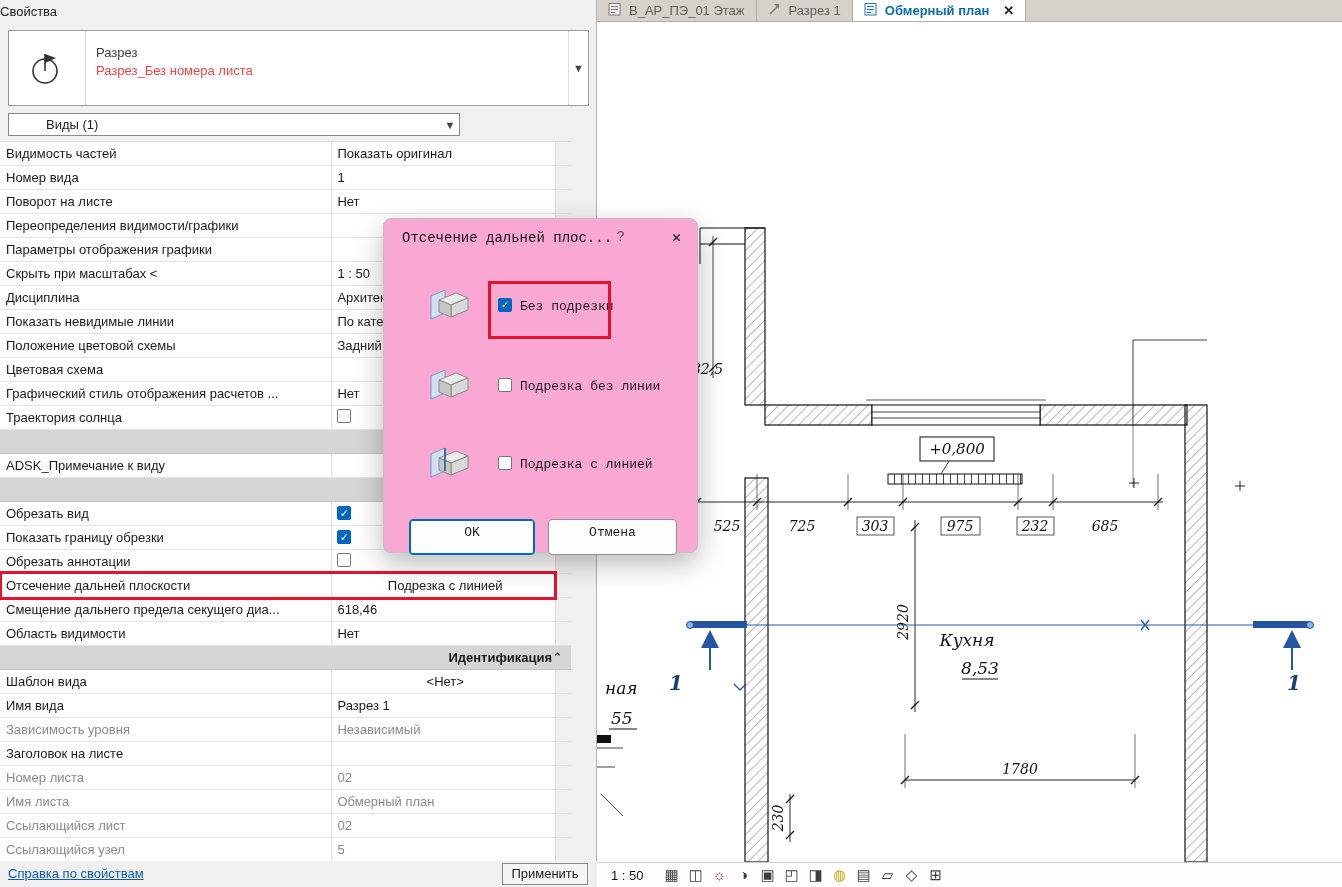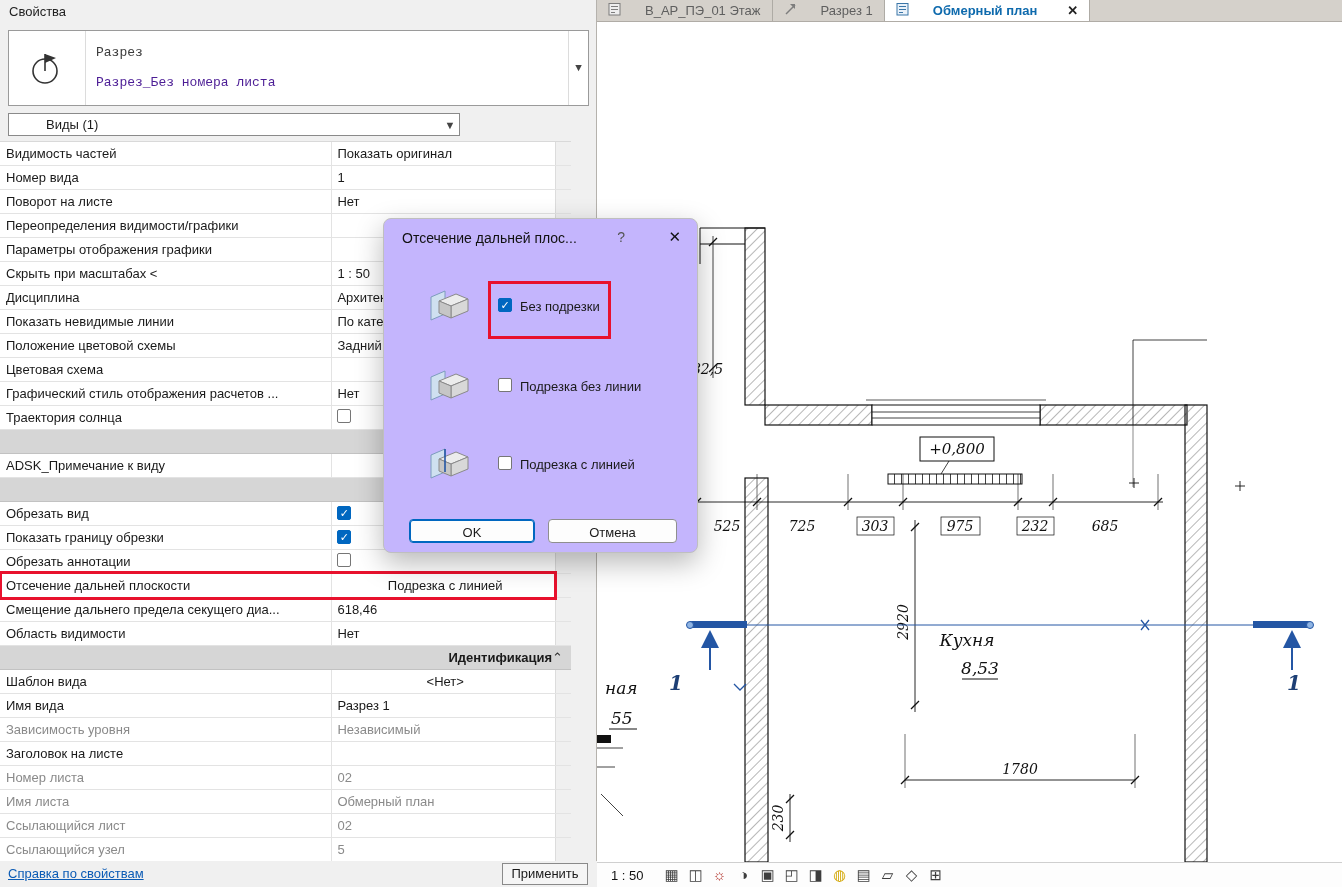--- a/index.html
+++ b/index.html
@@ -2,26 +2,26 @@
 <html><head>
 <meta charset="utf-8">
 <style>
   html,body{margin:0;padding:0;}
   body{
     width:1342px;height:887px;position:relative;overflow:hidden;
     font-family:"Liberation Sans", sans-serif;font-size:13px;color:#1a1a1a;background:#fff;
   }
   
   .props-panel{position:absolute;left:0;top:0;width:597px;height:887px;background:#f0f0f0;border-right:1px solid #b5b2ad;box-sizing:border-box;}
-  .panel-title{height:24px;line-height:24px;padding-left:9px;color:#222;}
-  .type-selector{position:absolute;left:8px;top:30px;width:581px;height:76px;background:#fff;border:1px solid #9a9a9a;box-sizing:border-box;display:flex;font-family:Liberation Mono, monospace;}
+  .panel-title{height:24px;line-height:24px;padding-left:0;color:#222;}
+  .type-selector{position:absolute;left:8px;top:30px;width:581px;height:76px;background:#fff;border:1px solid #9a9a9a;box-sizing:border-box;display:flex;}
   .ts-icon{width:76px;border-right:1px solid #dcdcdc;display:flex;align-items:center;justify-content:center;background:#fff;}
   .ts-text{flex:1;padding:13px 10px;line-height:18px;}
   .ts-family{color:#3c3c3c;}
-  .ts-type{color:#4c1d95;margin-top:12px;}
+  .ts-type{color:#ef4444;margin-top:0;}
   .ts-arrow{width:19px;border-left:1px solid #dcdcdc;display:flex;align-items:center;justify-content:center;color:#444;font-size:11px;}
   .views-combo{position:absolute;left:8px;top:113px;width:452px;height:23px;background:#fff;border:1px solid #8a8a8a;box-sizing:border-box;display:flex;align-items:center;padding-left:31px;}
   .views-combo .vc-label{flex:1;padding-left:6px;}
   .views-combo .vc-arrow{width:18px;text-align:center;color:#444;font-size:11px;}
   .edit-type{position:absolute;left:468px;top:113px;height:23px;display:flex;align-items:center;gap:5px;cursor:default;margin-top:30px;}
   
   .grid{position:absolute;left:0;top:141px;width:571px;background:#fff;border-top:1px solid #d9d9d9;}
   .row{display:flex;height:24px;box-sizing:border-box;border-bottom:1px solid #e3e3e3;background:#fff;position:relative;}
   .cl{width:333px;box-sizing:border-box;padding:4px 2px 0 6px;border-right:1px solid #e3e3e3;white-space:nowrap;overflow:hidden;}
   .cv{width:223px;box-sizing:border-box;padding:4px 2px 0 5px;white-space:nowrap;overflow:hidden;}
@@ -33,45 +33,45 @@
   .cb{width:14px;height:14px;box-sizing:border-box;border:1px solid #767676;background:#fff;border-radius:2px;position:relative;top:-1px;display:inline-block;}
   .cb.checked{background:#0067c0;border-color:#0067c0;color:#fff;text-align:center;line-height:13px;font-size:11px;}
   .cb.checked::after{content:"✓";}
   .red-frame{position:absolute;left:-1px;top:-3px;width:558px;height:29px;border:3px solid #e8112d;box-sizing:border-box;z-index:6;pointer-events:none;}
   .vthumb{position:absolute;left:558px;top:146px;width:11px;height:255px;background:#cdcdcd;border-radius:5px;z-index:3;}
   .panel-footer{position:absolute;left:0;bottom:0;width:597px;height:26px;background:#f0f0f0;}
   .help-link{position:absolute;left:8px;bottom:6px;color:#0b5bb5;text-decoration:underline;}
   .apply-btn{position:absolute;right:9px;bottom:2px;width:86px;height:22px;background:#f5f5f5;border:1px solid #8a8a8a;text-align:center;line-height:20px;box-sizing:border-box;}
   
   .tab-bar{position:absolute;left:597px;top:0;width:745px;height:22px;background:#d5d1cb;display:flex;border-bottom:1px solid #b0aca6;box-sizing:border-box;}
-  .tab{display:flex;align-items:center;gap:24px;padding:0 11px;border-right:1px solid #aeaba5;color:#5f5f5f;white-space:nowrap;}
+  .tab{display:flex;align-items:center;gap:8px;padding:0 11px;border-right:1px solid #aeaba5;color:#5f5f5f;white-space:nowrap;}
   .tab.active{background:#ffffff;color:#0e6aad;font-weight:bold;}
   .tab .close{color:#222;font-weight:bold;margin-left:6px;font-size:13px;}
   
   .canvas{position:absolute;left:597px;top:22px;width:745px;height:840px;background:#fff;overflow:hidden;}
   .dim{font:italic 14px "DejaVu Serif", serif;fill:#111;}
   .dim-s{font:italic 15px "DejaVu Serif", serif;fill:#111;}
   .room-t{font:italic 17px "DejaVu Serif", serif;fill:#111;}
   .secnum{font:italic bold 20px "DejaVu Serif", serif;fill:#1d3f75;}
   
   .view-bar{position:absolute;left:597px;top:862px;width:745px;height:25px;background:#fdfdfd;border-top:1px solid #cfcfcf;box-sizing:border-box;display:flex;align-items:center;gap:4px;padding-left:14px;}
   .vb-scale{margin-right:14px;color:#111;}
   .vb-icon{width:20px;text-align:center;font-size:15px;color:#3d3d3d;line-height:22px;}
   .vb-icon.red{color:#b3342c;}
   .vb-icon.yellow{color:#d2a500;}
   
-  .dialog{position:absolute;left:383px;top:218px;width:315px;height:335px;background:#c4b5fd;border:1px solid #bfbfbf;border-radius:8px;box-shadow:0 10px 28px rgba(0,0,0,.28);z-index:20;box-sizing:border-box;}
+  .dialog{position:absolute;left:383px;top:218px;width:315px;height:335px;background:#f9a8d4;border:1px solid #bfbfbf;border-radius:8px;box-shadow:0 10px 28px rgba(0,0,0,.28);z-index:20;box-sizing:border-box;font-family:Liberation Mono, monospace;}
   .dlg-title{position:absolute;left:18px;top:11px;font-size:14px;color:#111;}
   .dlg-help{position:absolute;right:72px;top:10px;color:#555;font-size:14px;}
   .dlg-close{position:absolute;right:16px;top:9px;color:#111;font-size:15px;}
   .opt-row{position:absolute;left:42px;height:50px;display:flex;align-items:center;}
   .opt-row .icon-wrap{width:48px;margin-right:24px;}
   .opt-row .cb{margin-right:8px;}
   .dlg-red{position:absolute;left:104px;top:62px;width:123px;height:58px;border:3px solid #e8112d;box-sizing:border-box;pointer-events:none;}
-  .dlg-btn{position:absolute;height:24px;border:1px solid #8f8f8f;border-radius:4px;background:#fdfdfd;text-align:center;line-height:26px;box-sizing:border-box;}
+  .dlg-btn{position:absolute;height:36px;border:1px solid #8f8f8f;border-radius:4px;background:#fdfdfd;text-align:center;line-height:26px;box-sizing:border-box;}
   .dlg-btn.default{border:1px solid #0067c0;box-shadow:inset 0 0 0 1px #0067c0;}
 </style>
 </head>
 <body>
 
 <div class="props-panel">
   <div class="panel-title">Свойства</div>
 
   <div class="type-selector">
     <div class="ts-icon">

